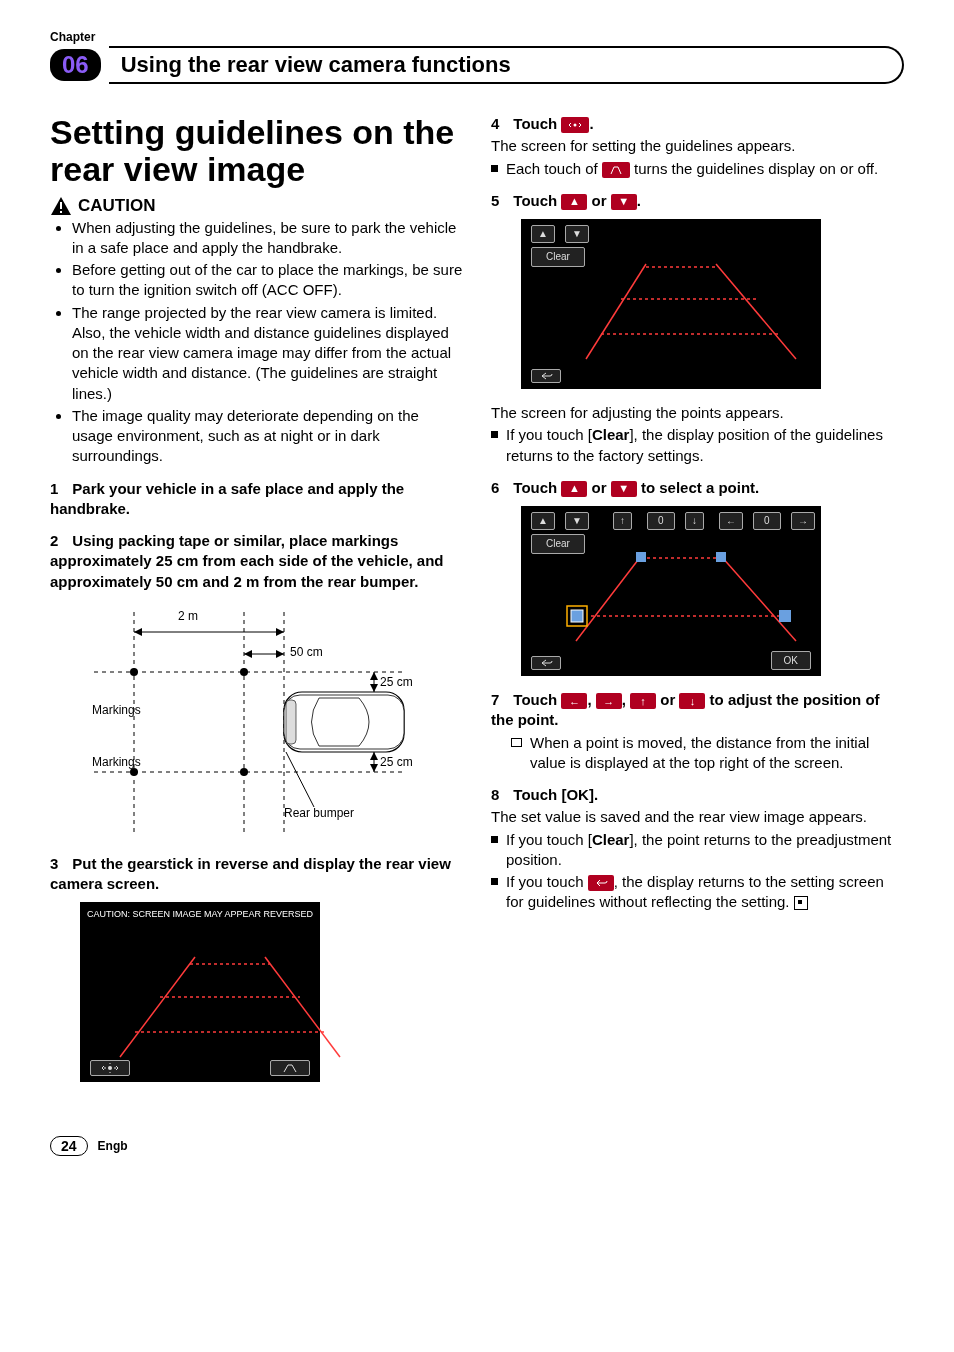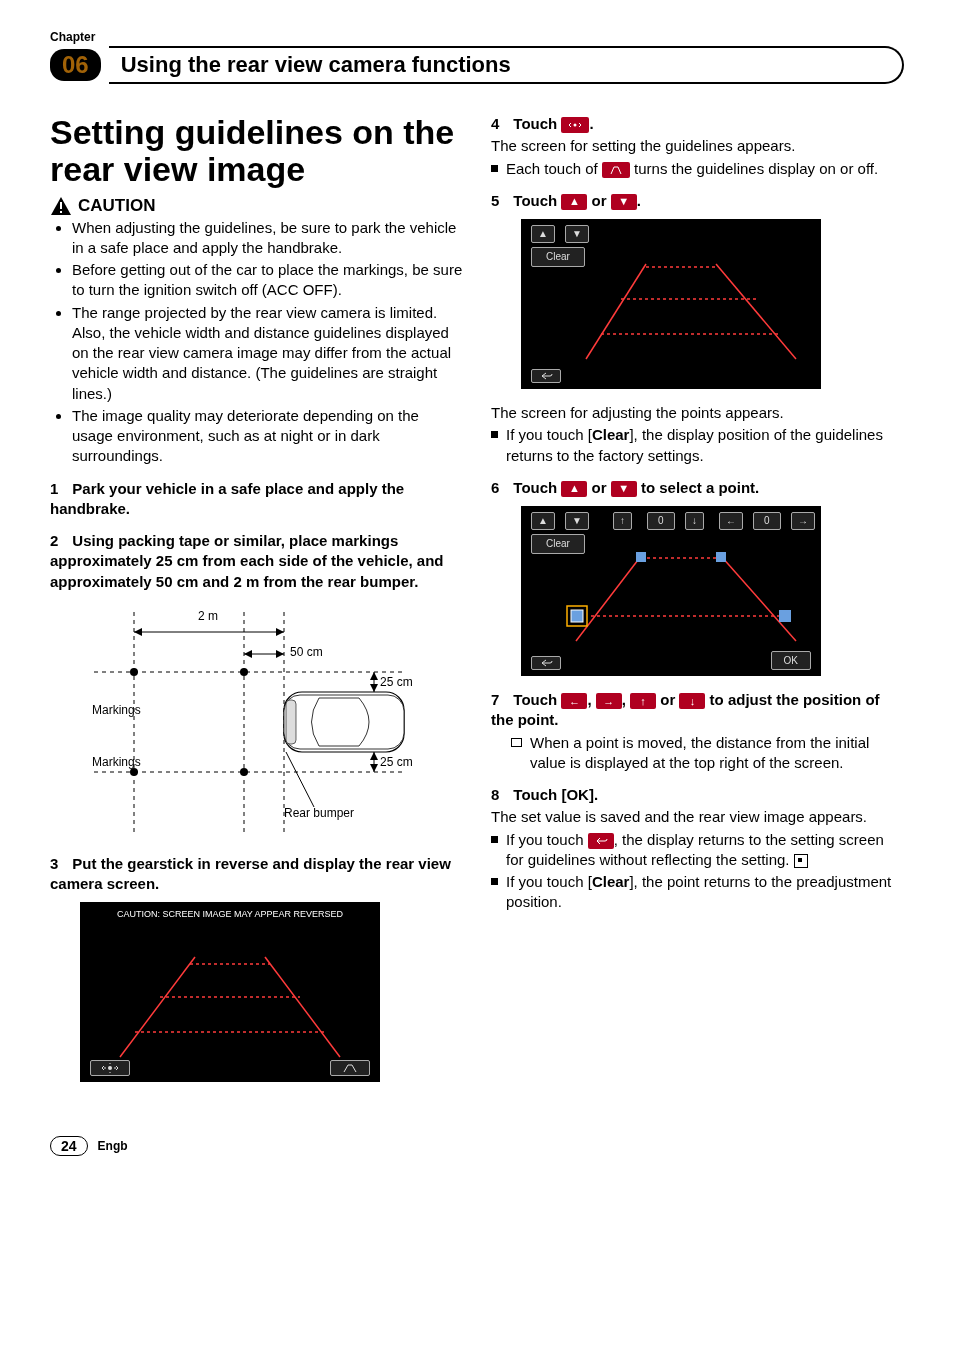--- a/index.html
+++ b/index.html
@@ -20,21 +20,21 @@
     font-weight: bold;
     margin-bottom: 2px;
   }
   .header-bar {
     display: flex;
     align-items: center;
     margin-bottom: 30px;
   }
   .chapter-num {
     background: #000;
-    color: #a16207;
+    color: #8b5cf6;
     font-weight: bold;
     font-size: 24px;
     border-radius: 14px;
     padding: 2px 12px;
     margin-right: 8px;
   }
   .header-title-wrap {
     flex: 1;
     display: flex;
     align-items: center;
@@ -153,21 +153,21 @@
     margin: 10px 0 12px 24px;
     position: relative;
     width: 340px;
     height: 240px;
     font-size: 12px;
   }
   .dm-label { position: absolute; font-size: 12px; }
   
   .screen {
     background: #000;
-    width: 300px;
+    width: 240px;
     height: 180px;
     margin: 8px 0 14px 30px;
     position: relative;
     color: #fff;
     font-size: 10px;
   }
   .screen-small {
     width: 300px;
     height: 170px;
   }
@@ -275,21 +275,21 @@
 
           <g transform="translate(210,90)">
             <rect x="0" y="0" width="120" height="60" rx="18" fill="#fff" stroke="#000" stroke-width="1.2"></rect>
             <rect x="0" y="3" width="120" height="54" rx="16" fill="#fff" stroke="#000" stroke-width="0.8"></rect>
             <path d="M35 6 Q20 30 35 54 L75 54 Q95 30 75 6 Z" fill="none" stroke="#000" stroke-width="0.8"></path>
             <rect x="2" y="8" width="10" height="44" rx="4" fill="#ddd" stroke="#000" stroke-width="0.6"></rect>
           </g>
 
           <line x1="212" y1="150" x2="240" y2="205" stroke="#000"></line>
         </svg>
-        <span class="dm-label" style="left:124px; top:6px;">2 m</span>
+        <span class="dm-label" style="left:104px; top:6px;">2 m</span>
         <span class="dm-label" style="left:216px; top:42px;">50 cm</span>
         <span class="dm-label" style="left:306px; top:72px;">25 cm</span>
         <span class="dm-label" style="left:306px; top:152px;">25 cm</span>
         <span class="dm-label" style="left:18px; top:100px;">Markings</span>
         <span class="dm-label" style="left:18px; top:152px;">Markings</span>
         <span class="dm-label" style="left:210px; top:203px;">Rear bumper</span>
       </div>
 
       <p class="step">
         <span class="step-num">3</span><span class="step-text">Put the gearstick in reverse and display the rear view camera screen.</span>
@@ -408,30 +408,30 @@
         <div class="hollow-bullet"></div>
         <div>When a point is moved, the distance from the initial value is displayed at the top right of the screen.</div>
       </div>
 
       <p class="step">
         <span class="step-num">8</span><span class="step-text">Touch [OK].</span>
       </p>
       <p class="body-text">The set value is saved and the rear view image appears.</p>
       <div class="sq-bullet-row">
         <div class="sq-bullet"></div>
+        <div><span>If you touch [</span><b>Clear</b><span>], the point returns to the preadjustment position.</span></div>
+      </div>
+      <div class="sq-bullet-row">
+        <div class="sq-bullet"></div>
         <div><span>If you touch </span><span class="inline-icon">
               <svg width="14" height="10" viewBox="0 0 14 10">
                 <path d="M3 5 L6 2 M3 5 L6 8 M3 5 L11 5 Q13 5 13 3" stroke="#fff" fill="none"></path>
               </svg>
             </span><span>, the display returns to the setting screen for guidelines without reflecting the setting.</span> <span class="end-square"></span></div>
       </div>
-      <div class="sq-bullet-row">
-        <div class="sq-bullet"></div>
-        <div><span>If you touch [</span><b>Clear</b><span>], the point returns to the preadjustment position.</span></div>
-      </div>
 
     </div>
   </div>
 
   <div class="footer">
     <span class="page-num">24</span>
     <span class="lang">Engb</span>
   </div>
 </div>
 

